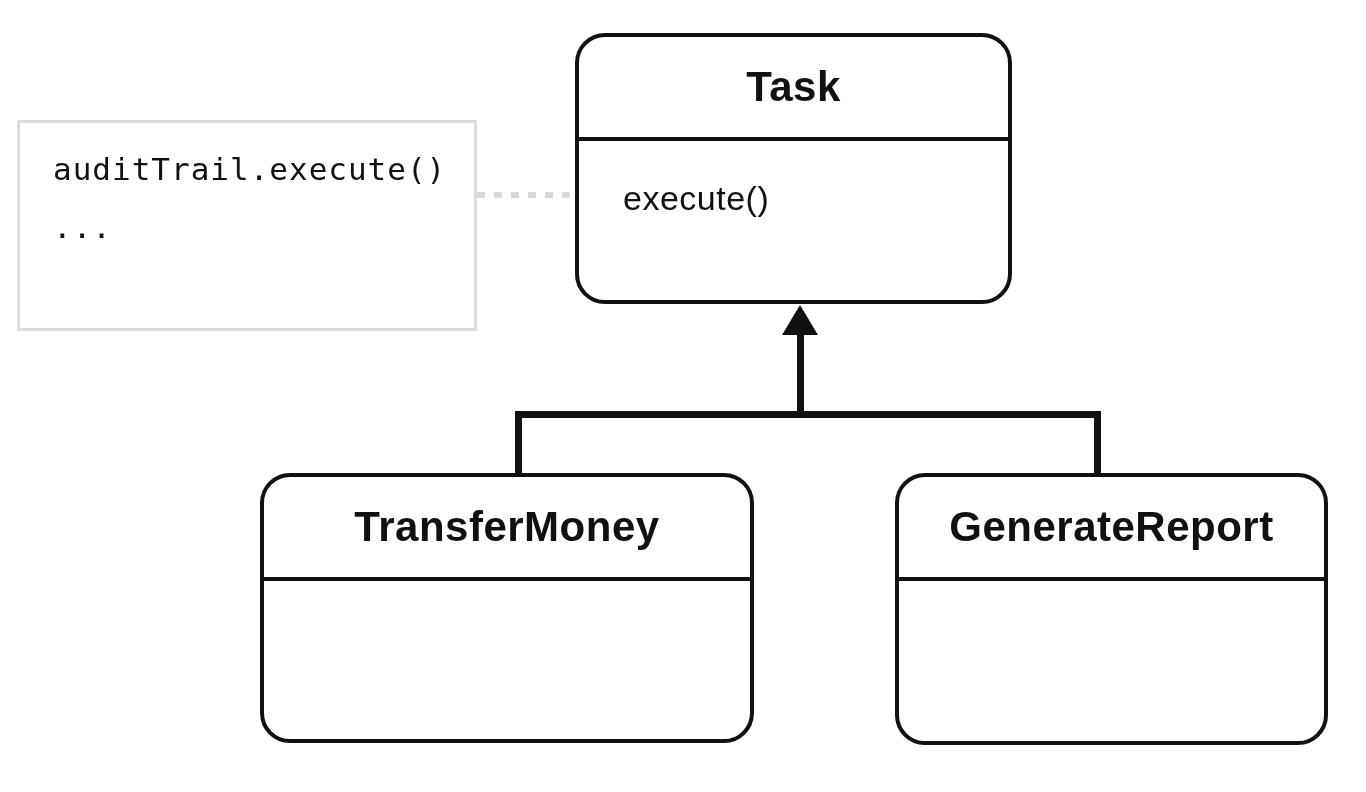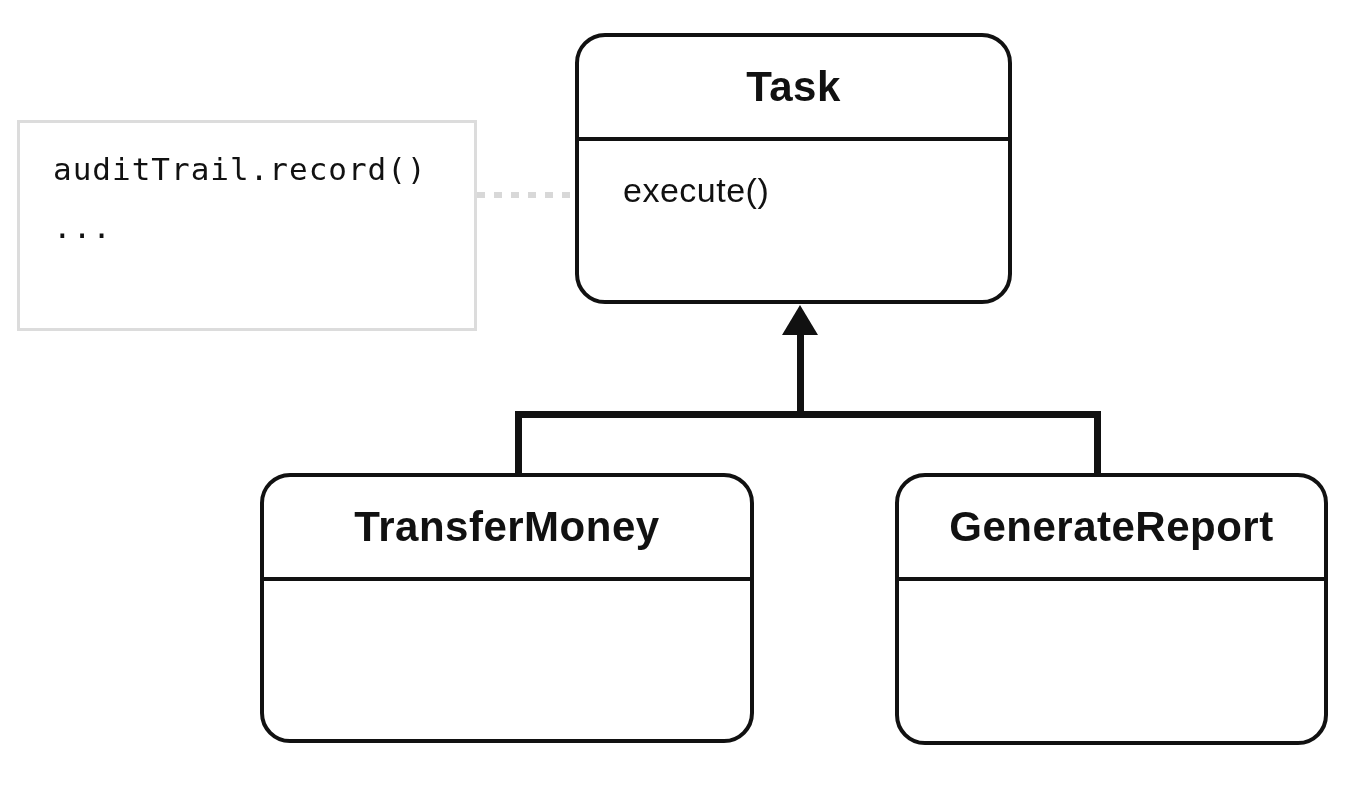--- a/index.html
+++ b/index.html
@@ -15,20 +15,21 @@
   }
 
   
   .class-box {
     position: absolute;
     background: #ffffff;
     border: 4px solid var(--stroke, #111111);
     border-radius: 30px;
     display: flex;
     flex-direction: column;
+    gap: 8px;
   }
   .class-header {
     border-bottom: 4px solid var(--stroke, #111111);
     display: flex;
     align-items: center;
     justify-content: center;
   }
   .class-title {
     font-size: 42px;
     font-weight: 700;
@@ -100,21 +101,21 @@
     border-right: 18px solid transparent;
     border-bottom: 30px solid var(--stroke, #111111);
   }
 </style>
 </head>
 <body>
 
 <div class="canvas">
 
   <div class="note-box">
-    <div class="note-line">auditTrail.record()</div>
+    <div class="note-line">auditTrail.execute()</div>
     <div class="note-line">...</div>
   </div>
 
   <div class="note-link"></div>
 
   <div class="class-box" id="task-box">
     <div class="class-header">
       <div class="class-title">Task</div>
     </div>
     <div class="class-body">

